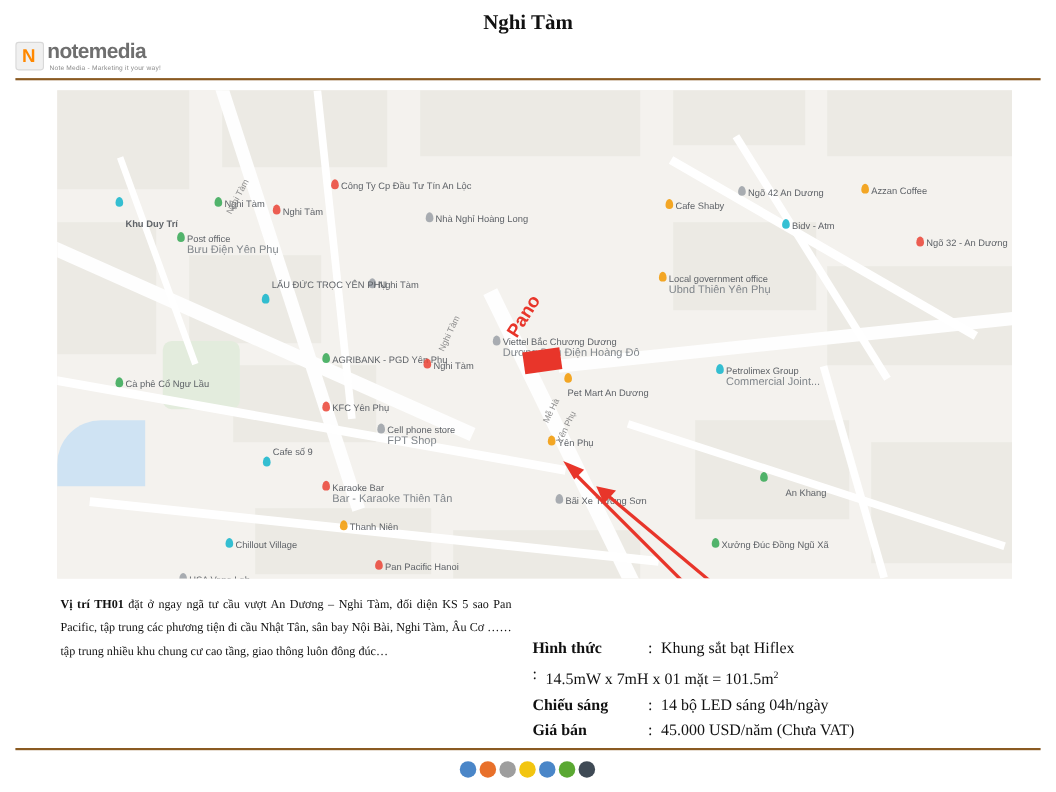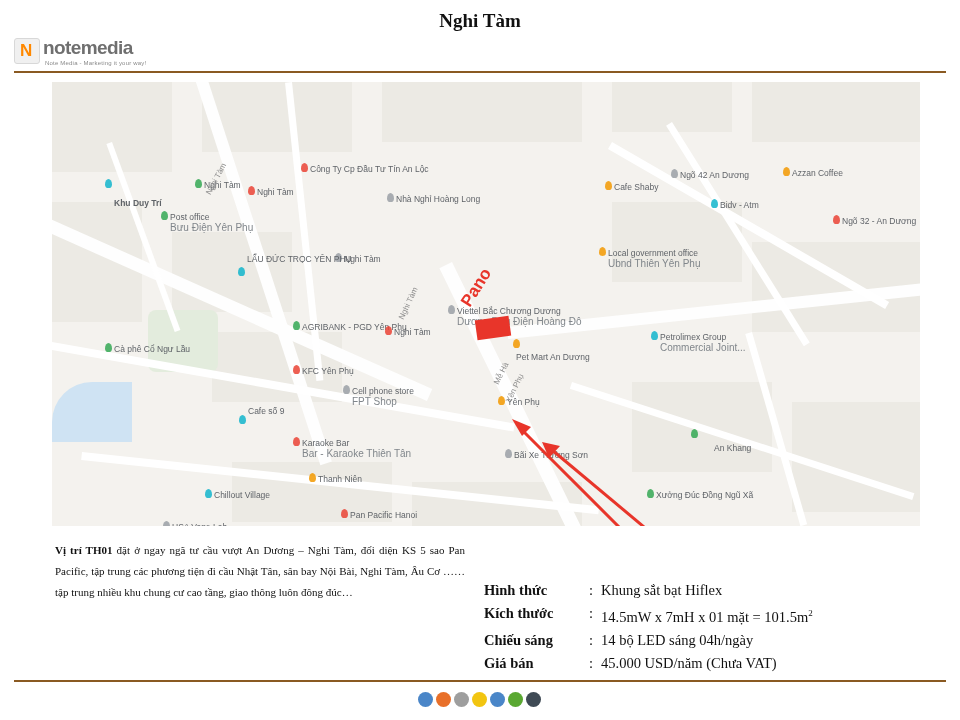--- a/index.html
+++ b/index.html
@@ -331,21 +331,20 @@
   <b>Vị trí TH01</b><span> đặt ở ngay ngã tư cầu vượt An Dương – Nghi Tàm, đối diện KS 5 sao Pan Pacific, tập trung các phương tiện đi cầu Nhật Tân, sân bay Nội Bài, Nghi Tàm, Âu Cơ ……tập trung nhiều khu chung cư cao tầng, giao thông luôn đông đúc…</span>
 </div>
 
 <div class="specs" id="specs">
     <div class="spec-row">
       <div class="spec-k">Hình thức</div>
       <div class="spec-c">:</div>
       <div class="spec-v">Khung sắt bạt Hiflex</div>
     </div>
     <div class="spec-row">
-      <div class="spec-k">Kích thước</div>
       <div class="spec-c">:</div>
       <div class="spec-v">14.5mW x 7mH x 01 mặt = 101.5m<sup>2</sup></div>
     </div>
     <div class="spec-row">
       <div class="spec-k">Chiếu sáng</div>
       <div class="spec-c">:</div>
       <div class="spec-v">14 bộ LED sáng 04h/ngày</div>
     </div>
     <div class="spec-row">
       <div class="spec-k">Giá bán</div>

